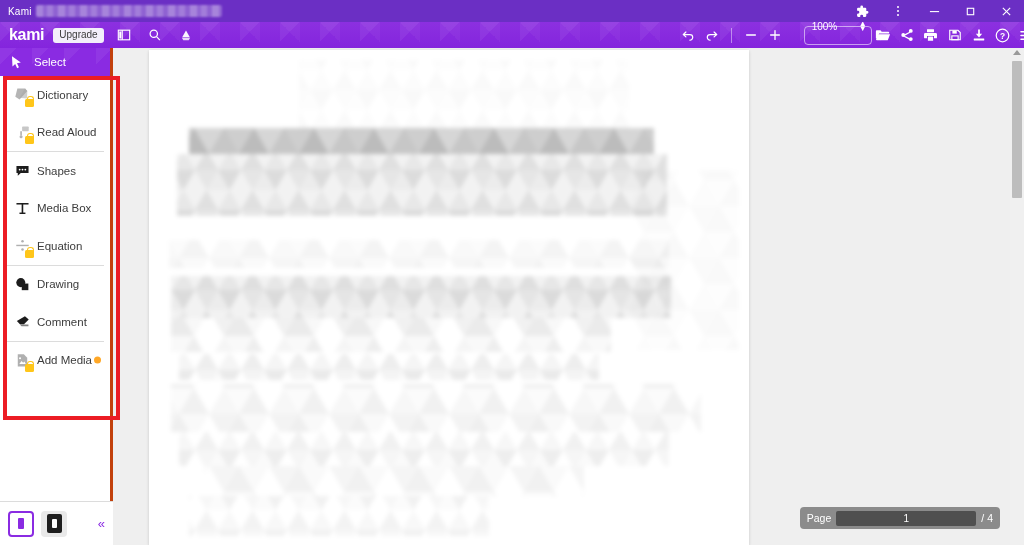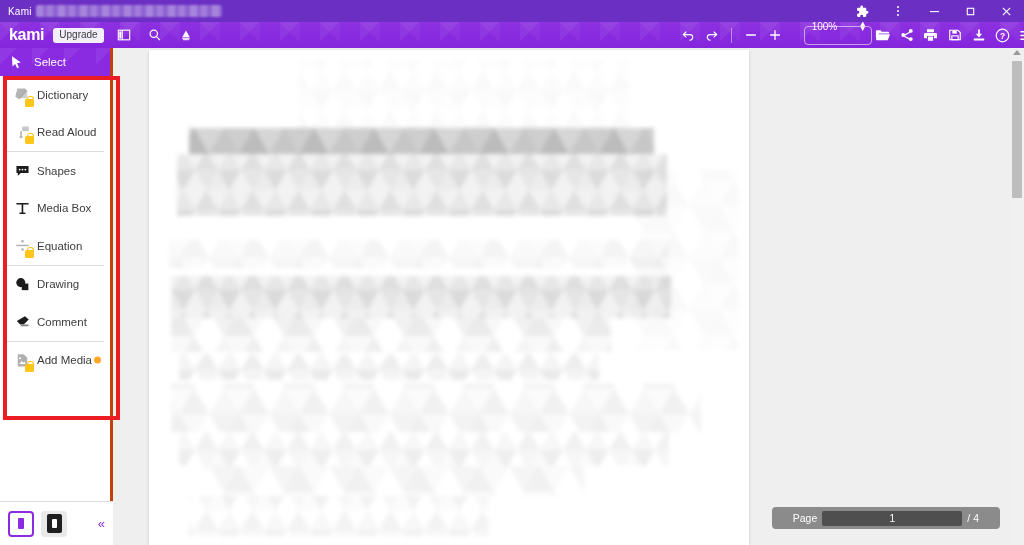--- a/index.html
+++ b/index.html
@@ -180,21 +180,21 @@
   .sb-thumb {
     position: absolute; left: 2px; top: 13px; width: 10px; height: 137px;
     background: #bdbdbd; border-radius: 1px; cursor: pointer;
   }
 
   
   .pagebar {
     position: absolute; right: 24px; bottom: 16px;
     background: rgba(110,110,110,.78); border-radius: 4px;
     height: 22px; display: flex; align-items: center; gap: 5px;
-    padding: 0 21px; color: #fff; font-size: 10.5px;
+    padding: 0 7px; color: #fff; font-size: 10.5px;
   }
   .pagenum {
     background: #4f4f4f; border-radius: 2px; min-width: 22px;
     text-align: center; padding: 2px 4px; font-size: 10px; color: #fff;
     border: none; font-family: inherit;
   }
 </style>
 </head>
 <body>
 

